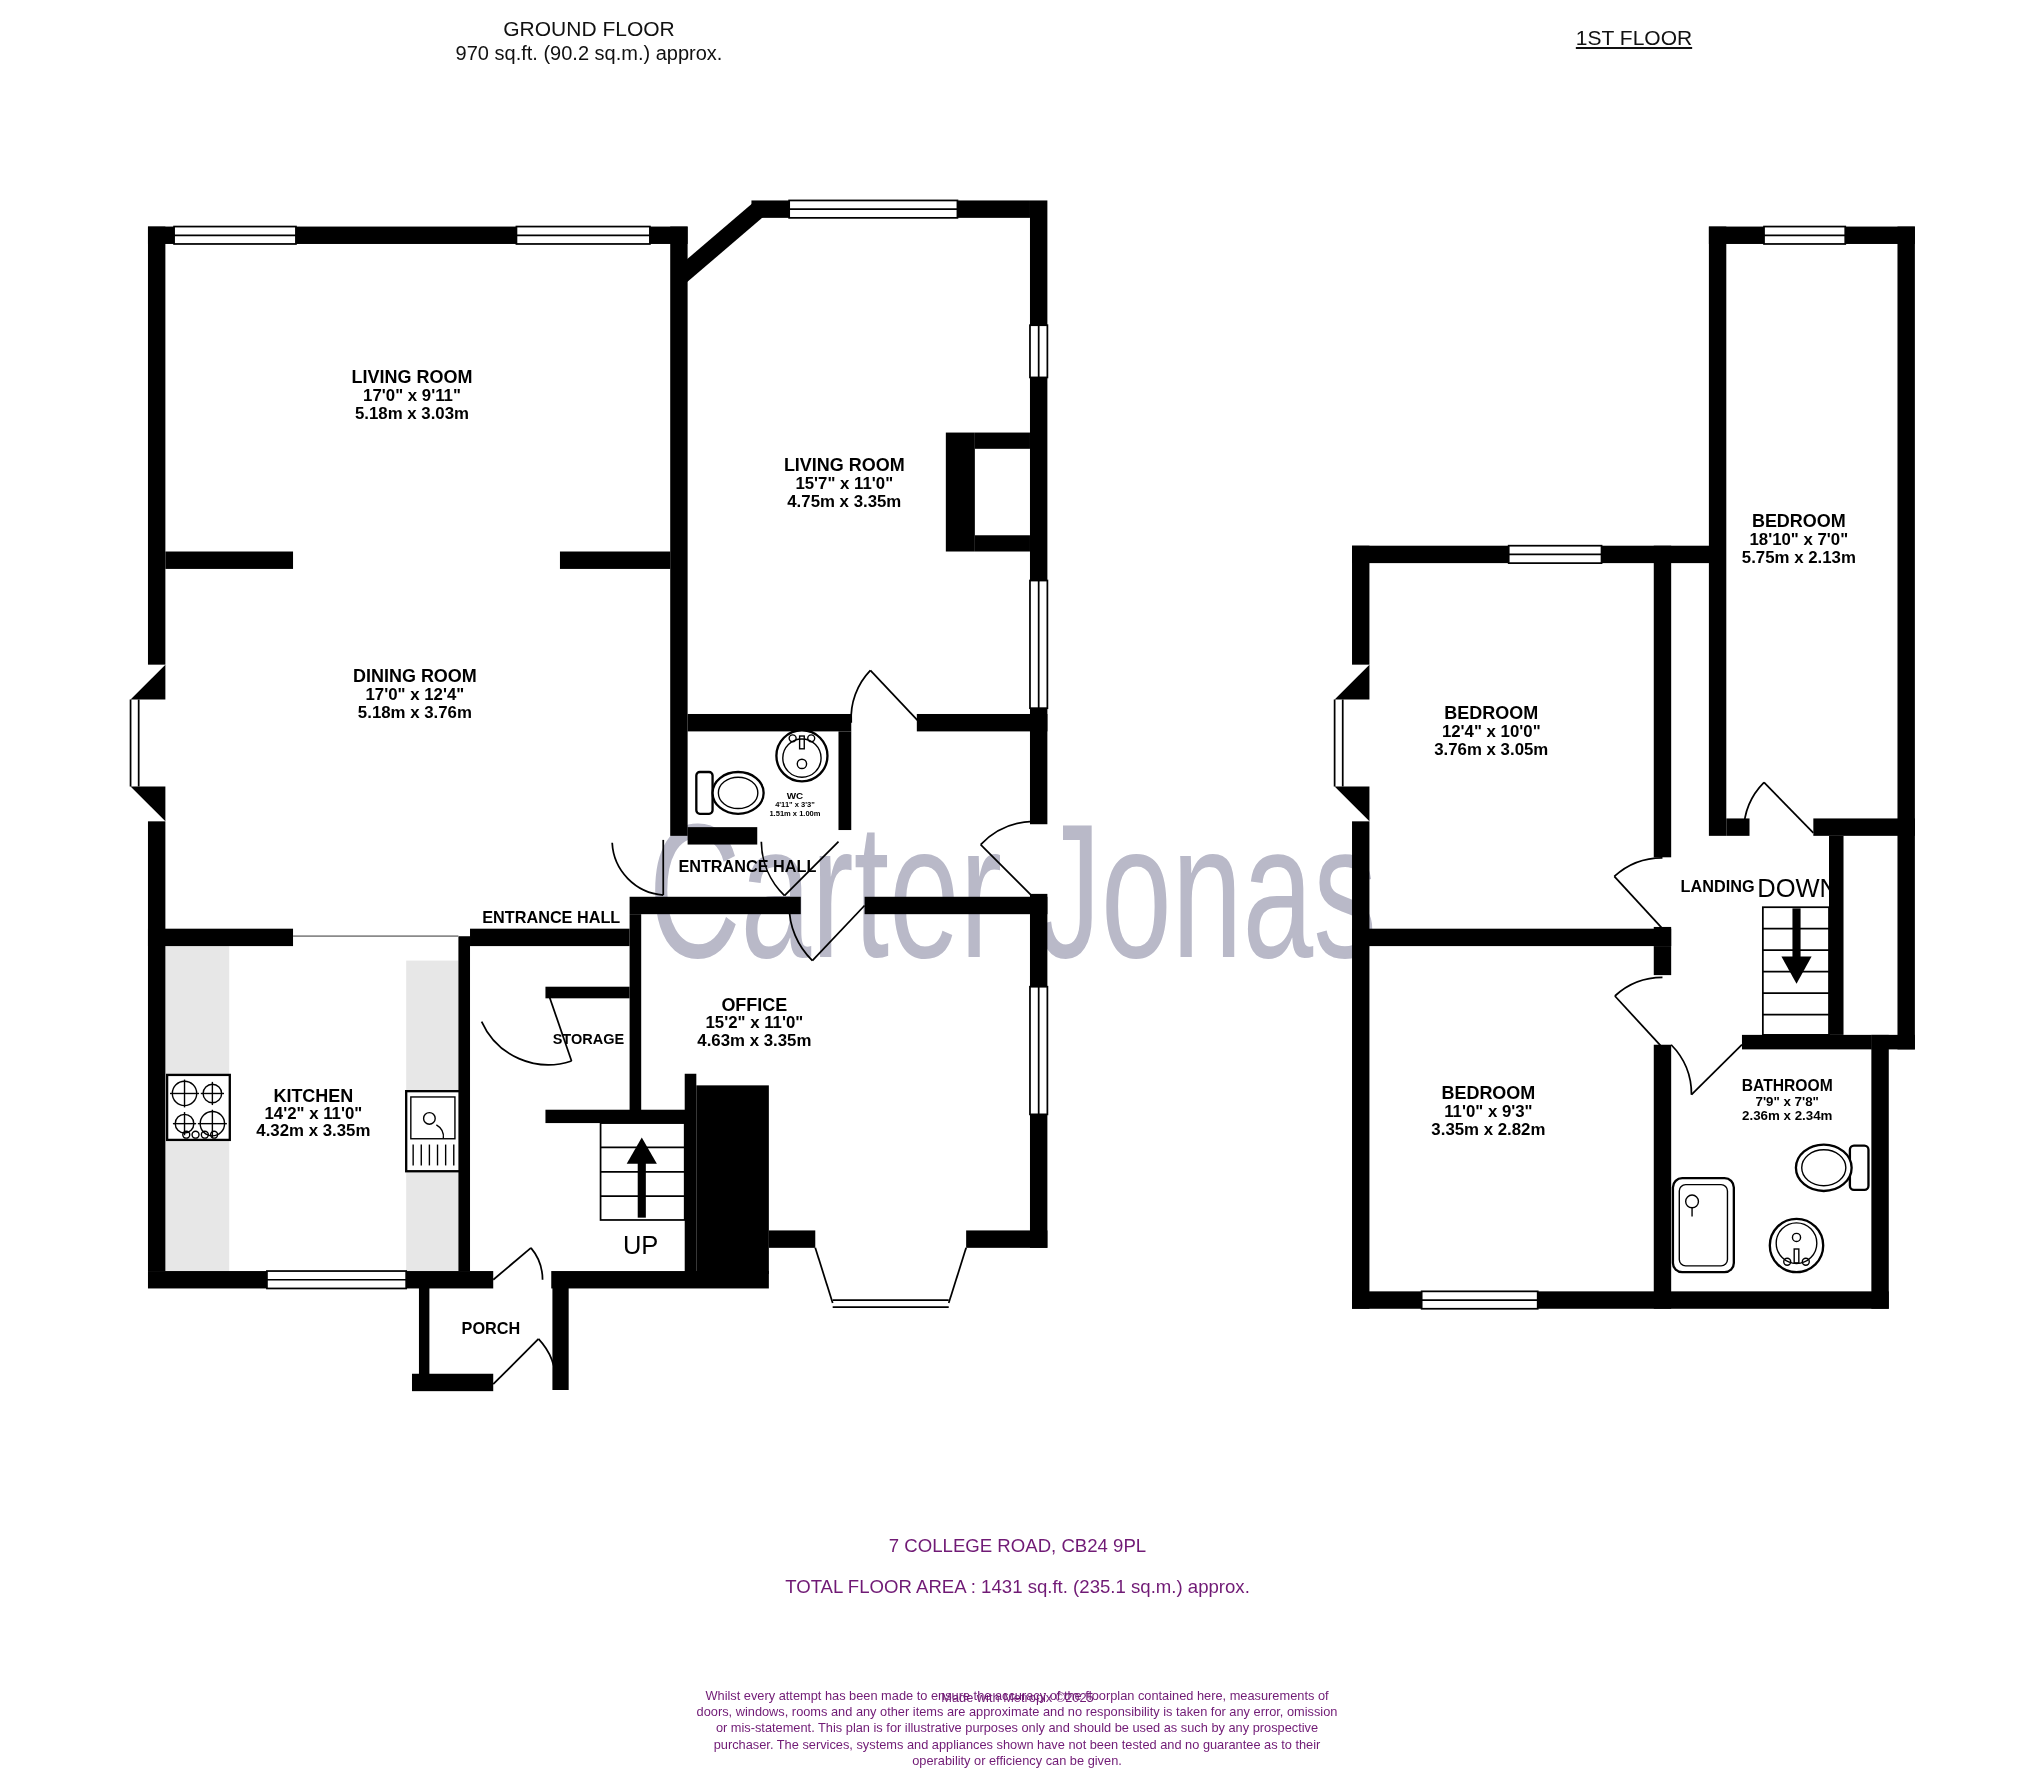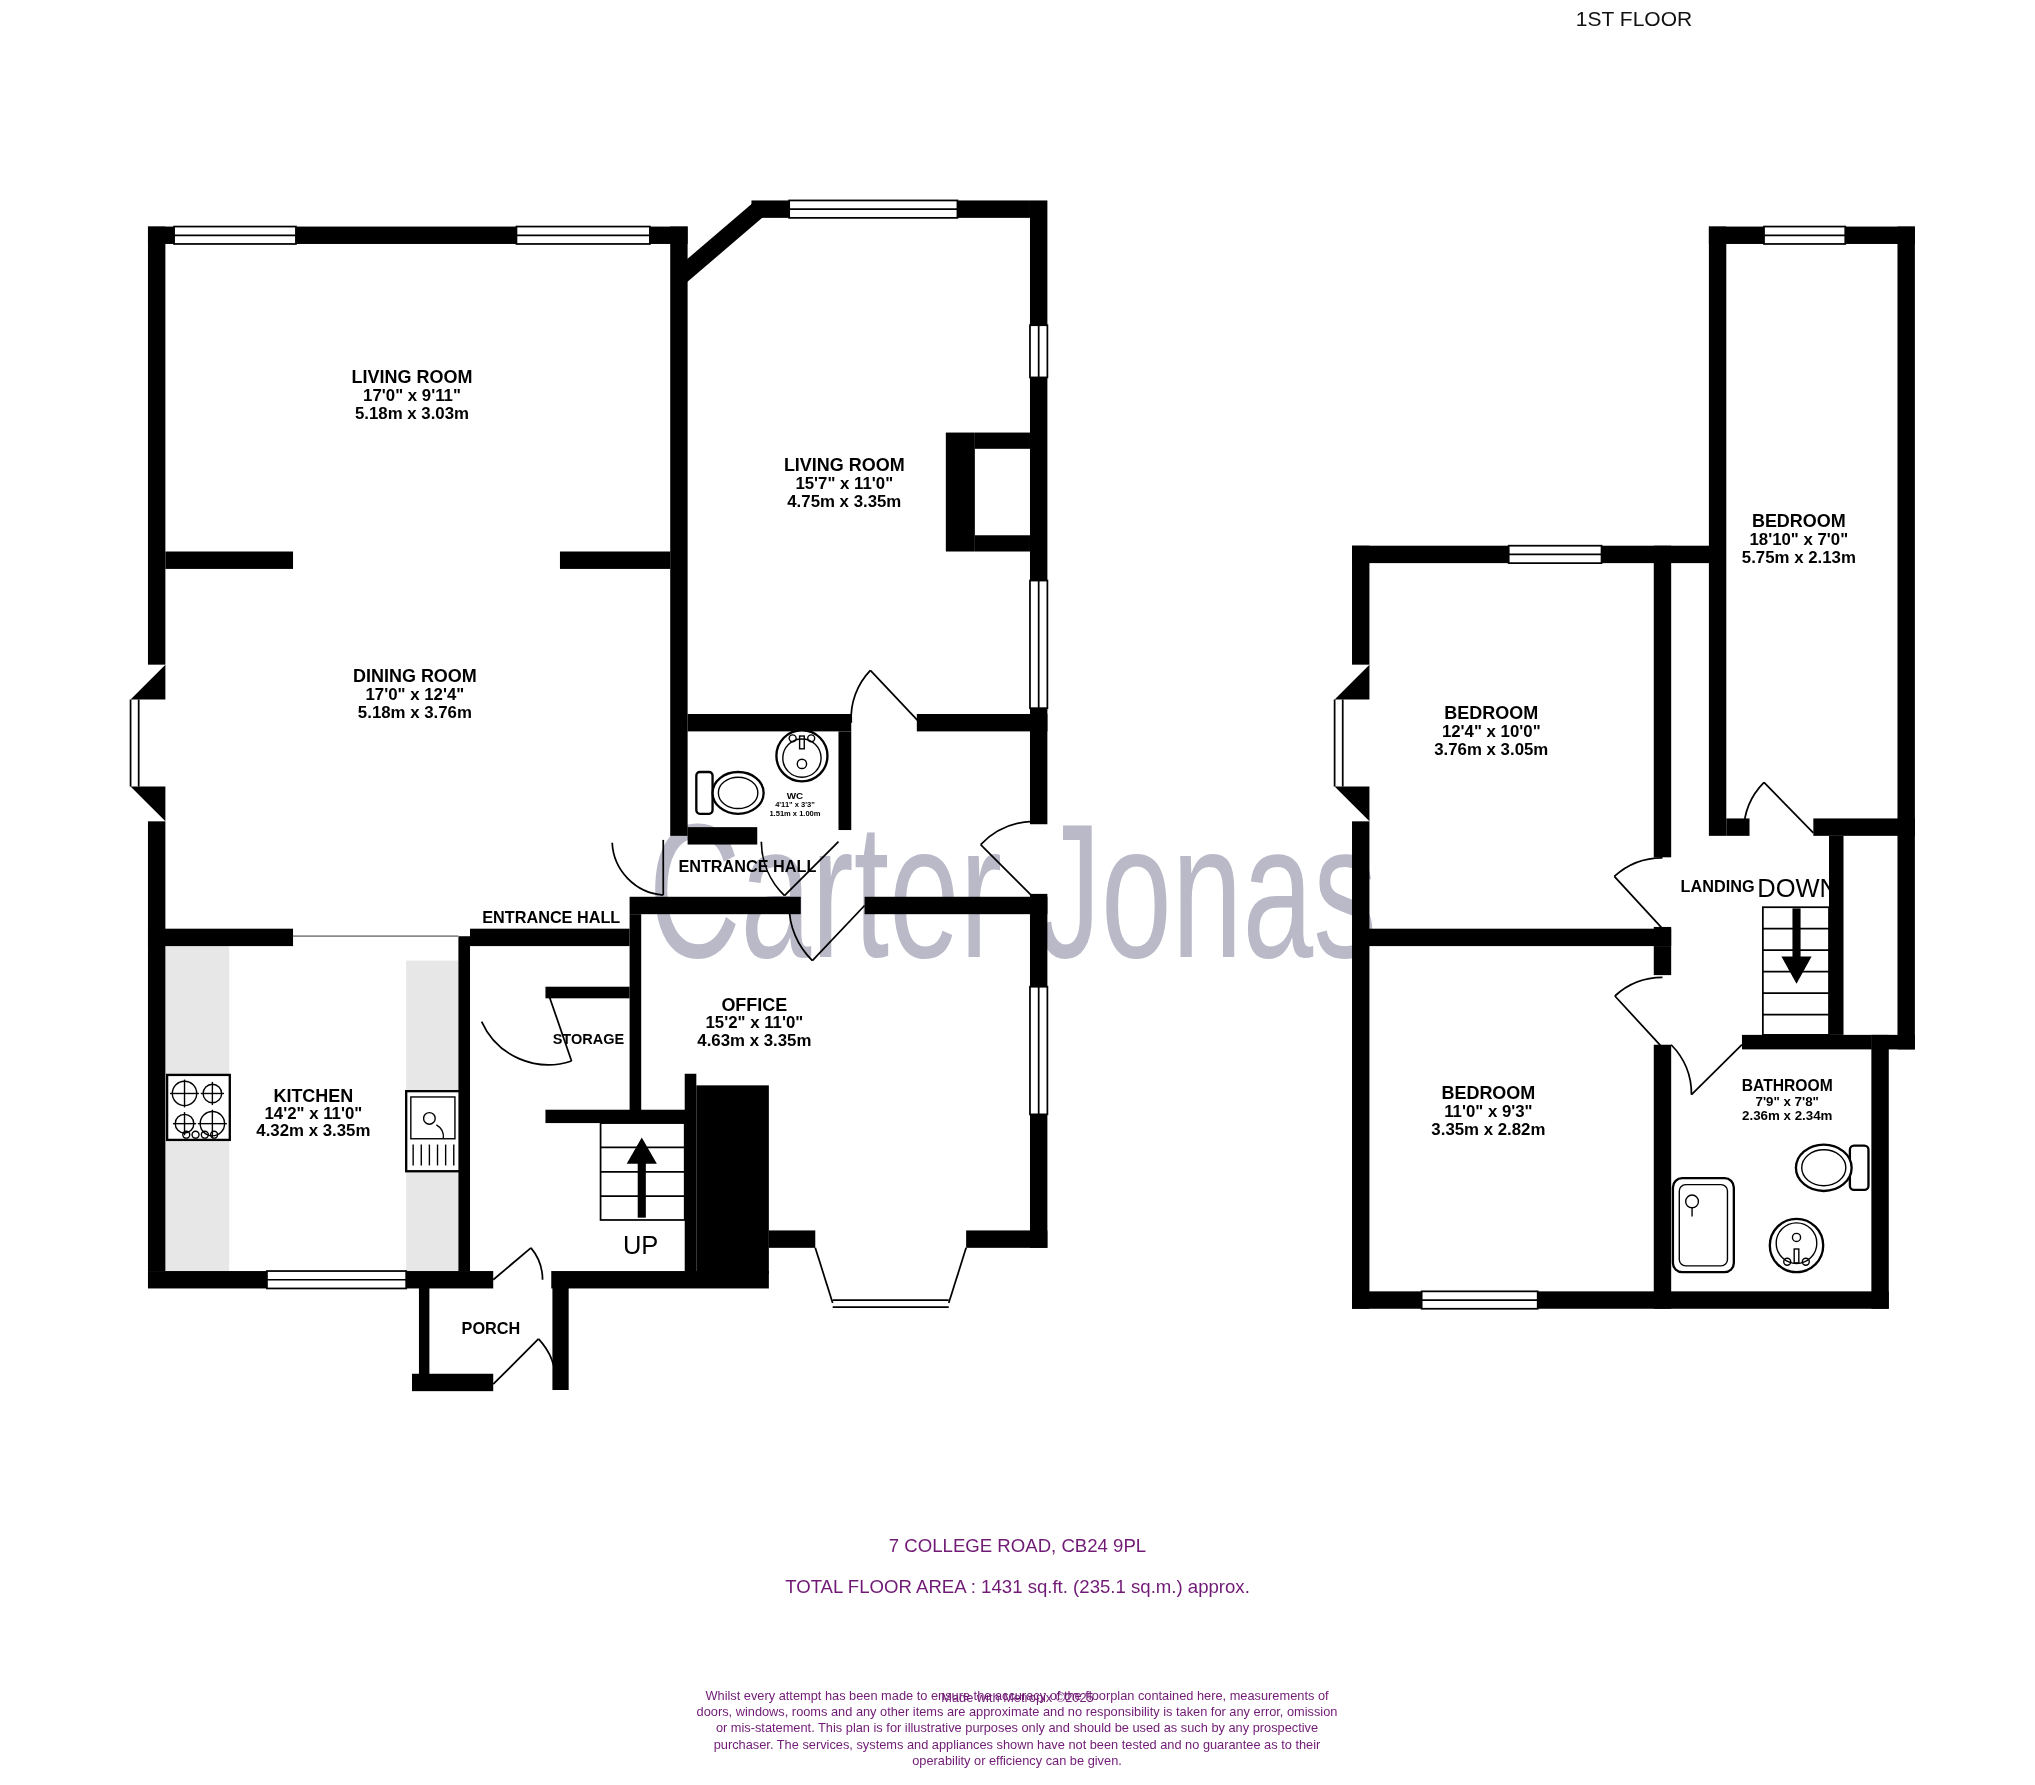--- a/index.html
+++ b/index.html
@@ -2,21 +2,21 @@
 <html style="font-size:9.3px"><head>
 <meta charset="utf-8">
 <style>
   html,body{margin:0;padding:0;background:#fff;}
   body{width:2035px;height:1786px;position:relative;font-family:"Liberation Sans",sans-serif;}
   .page{position:absolute;inset:0;background:#fff;}
   .hdr{position:absolute;text-align:center;color:#111;}
   .hdr .t1{font-size:21px;line-height:24.4px;}
   .hdr .t2{font-size:20px;line-height:23px;}
   .hdr-ground{left:270px;top:17.4px;width:638px;}
-  .hdr-first{left:1315px;top:7px;width:638px;}
+  .hdr-first{left:1315px;top:26px;width:638px;text-decoration:underline;}
   svg.plan{position:absolute;left:0;top:0;}
   .wall{fill:#000;}
   .winr{fill:#fff;stroke:#000;stroke-width:3;}
   .winl{stroke:#000;stroke-width:3;}
   .thin{stroke:#000;stroke-width:3;}
   .gray{stroke:#8a8a8a;stroke-width:3;}
   .door{stroke:#000;stroke-width:3;fill:none;}
   .fix{fill:#fff;stroke:#000;stroke-width:4;}
   .fx2{fill:none;stroke:#000;stroke-width:2.4;}
   .counter{fill:#e7e7e7;}
@@ -35,20 +35,24 @@
   .f-address{top:1535px;font-size:18.6px;}
   .f-total{top:1576px;font-size:18.6px;}
   .f-disc{top:1688px;left:692px;width:650px;font-size:12.8px;line-height:16.2px;}
   .f-credit{top:1690px;font-size:12.8px;}
 </style>
 </head>
 <body>
 
 <div class="page">
 
+  <div class="hdr hdr-ground">
+    <div class="t1">GROUND FLOOR</div>
+    <div class="t2">970 sq.ft. (90.2 sq.m.) approx.</div>
+  </div>
   <div class="hdr hdr-first">
     <div class="t1">1ST FLOOR</div>
   </div>
 
   <svg class="plan" width="2035" height="1786" viewBox="0 0 3507 3077">
 
     <text class="wmark" x="1118" y="1648" textLength="1255" lengthAdjust="spacingAndGlyphs" fill="#b9b9c8">Carter Jonas</text>
 
     <g>
 

